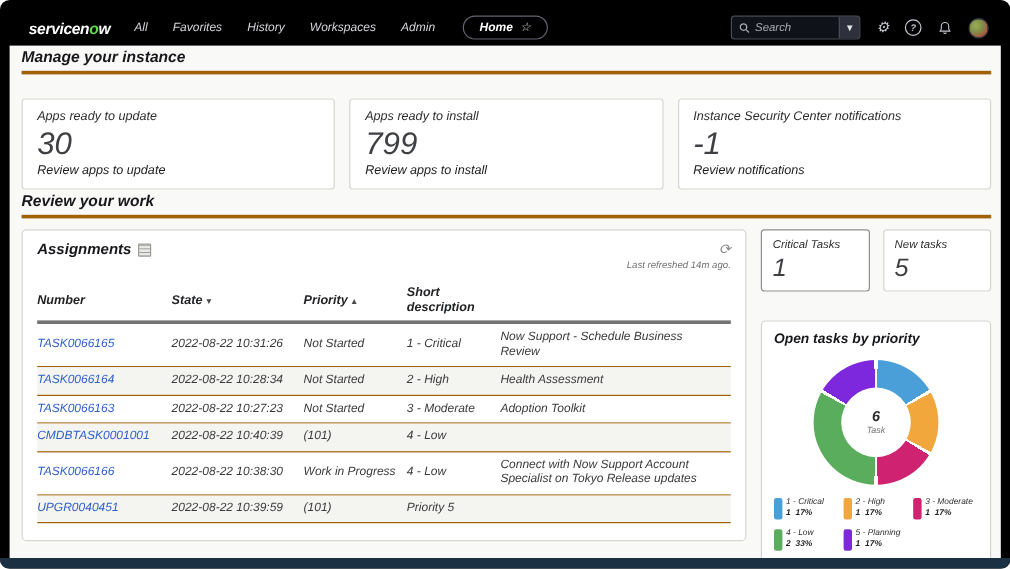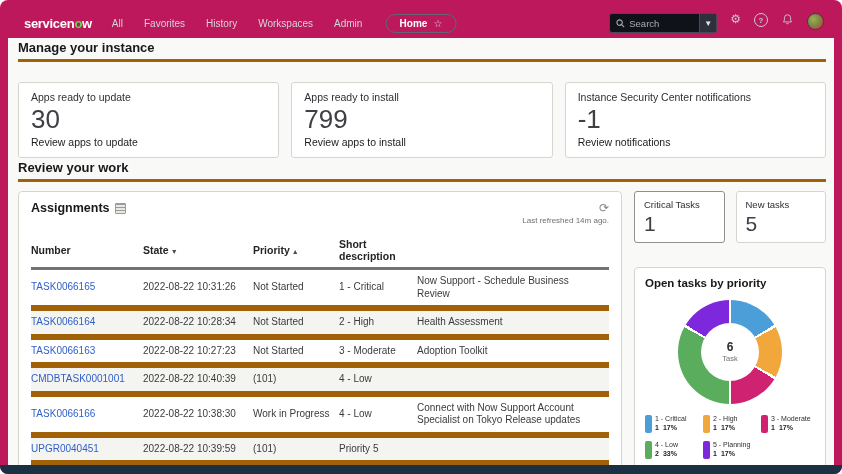--- a/index.html
+++ b/index.html
@@ -1,28 +1,28 @@
 <!DOCTYPE html>
 <html><head>
 <meta charset="utf-8">
 <style>
   html,body{margin:0;padding:0;background:#ffffff;}
   body{width:842px;height:474px;position:relative;font-family:"Liberation Sans",sans-serif;-webkit-font-smoothing:antialiased;}
-  .frame{position:absolute;inset:0;background:#be185d;border-radius:8px;overflow:hidden;}
+  .frame{position:absolute;inset:0;background:#000000;border-radius:8px;overflow:hidden;font-style:italic;}
 
   
   .nav{position:absolute;left:8px;top:8px;right:8px;height:30px;display:flex;align-items:center;}
   .logo{font-size:13px;font-weight:700;color:#ffffff;letter-spacing:-0.3px;margin-left:16px;cursor:pointer;}
   .logo .accent{color:#62d84e;}
   .menu{display:flex;gap:21px;margin-left:20px;}
   .menu a{font-size:10px;color:#d4d5da;text-decoration:none;cursor:pointer;}
   .home-pill{position:absolute;left:50%;transform:translateX(-50%);display:flex;align-items:center;gap:6px;
     border:1px solid #63656f;border-radius:11px;padding:3px 13px;color:#ffffff;font-size:10px;font-weight:700;cursor:pointer;justify-content:space-between;}
   .home-pill .star{font-size:10px;font-weight:400;color:#d8d9de;}
-  .nav-right{margin-left:auto;display:flex;gap:13px;margin-right:10px;}
+  .nav-right{margin-left:auto;display:flex;align-items:center;gap:13px;margin-right:10px;}
   .search{display:flex;align-items:center;width:106px;height:18px;background:#101219;border:1px solid #474a57;border-radius:3px;overflow:hidden;cursor:text;}
   .search svg{margin:0 4px 0 6px;flex:0 0 auto;}
   .search .ph{flex:1;font-size:9.5px;color:#a9abb4;}
   .search .caret{flex:0 0 16px;height:100%;display:flex;align-items:center;justify-content:center;
     background:#2e303c;border-left:1px solid #474a57;color:#e2e3e8;font-size:8px;cursor:pointer;}
   .navicon{color:#c6c8cf;font-size:12px;line-height:1;cursor:pointer;}
   .help-circle{width:12px;height:12px;border:1px solid #c6c8cf;border-radius:50%;color:#c6c8cf;font-size:8px;font-weight:700;
     display:flex;align-items:center;justify-content:center;cursor:pointer;}
   .avatar{width:15px;height:15px;border-radius:50%;background:radial-gradient(circle at 35% 35%,#9fae52 0%,#7e8f49 40%,#b2543d 75%,#7a3328 100%);
     border:1px solid #3a3c48;cursor:pointer;}
@@ -47,21 +47,21 @@
   .assign-title{font-size:12.5px;font-weight:700;color:#17181b;}
   .tbl-icon{width:9px;height:9px;border:1px solid #9b9b97;background:#e8e8e4;border-radius:1px;margin-left:5px;
     background-image:linear-gradient(#9b9b97 1px,transparent 1px);background-size:100% 3px;}
   .refresh{margin-left:auto;color:#8b8b88;font-size:12px;line-height:1;cursor:pointer;}
   .refreshed{font-size:8px;color:#6f7072;margin-top:1px;text-align:right;}
   .grid{margin-top:9px;}
   .tr{display:grid;grid-template-columns:112px 110px 86px 78px 1fr;align-items:center;}
   .tr.head{border-bottom:3px solid #737373;}
   .th{font-size:10.5px;font-weight:700;color:#232426;padding:4px 4px 5px 0;}
   .th .sort{font-size:7px;color:#4a4b4d;margin-left:2px;}
-  .tr.row{border-bottom:6px solid #a16207;}
+  .tr.row{border-bottom:1px solid #a16207;}
   .tr.row:nth-child(odd){background:#f4f4f1;}
   .td{font-size:10px;color:#3a3b3d;padding:5px 6px 5px 0;line-height:1.25;}
   .td.num{color:#2f5fc9;text-decoration:none;cursor:pointer;}
 
   
   .right-col{width:192px;flex:0 0 192px;display:flex;flex-direction:column;gap:24px;}
   .stats-row{display:flex;gap:11px;}
   .stat{flex:1;background:#ffffff;border:1px solid #d6d6d1;border-radius:3px;padding:7px 9px 8px 9px;cursor:pointer;}
   .stat.critical{border-color:#90908d;}
   .stat .lbl{font-size:9.5px;color:#2e2f31;}

